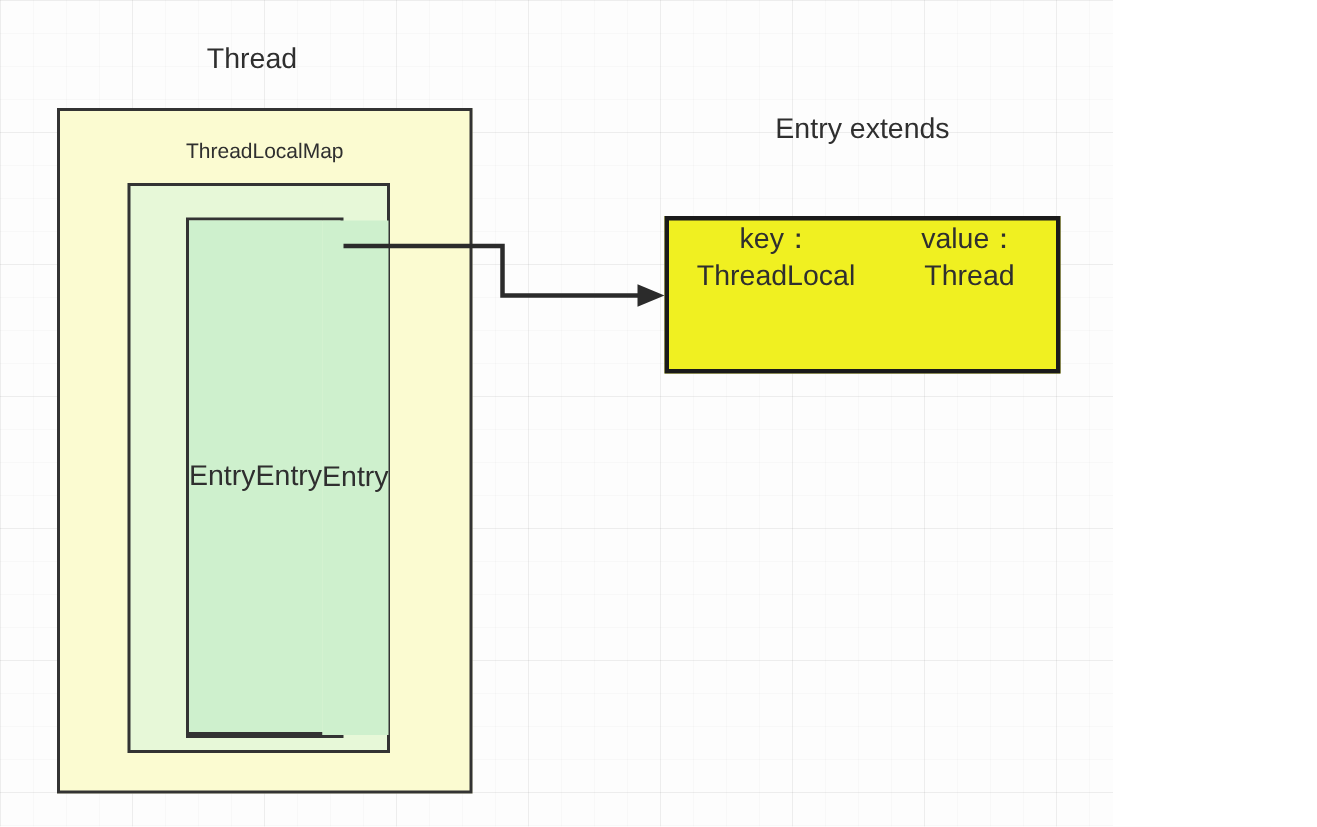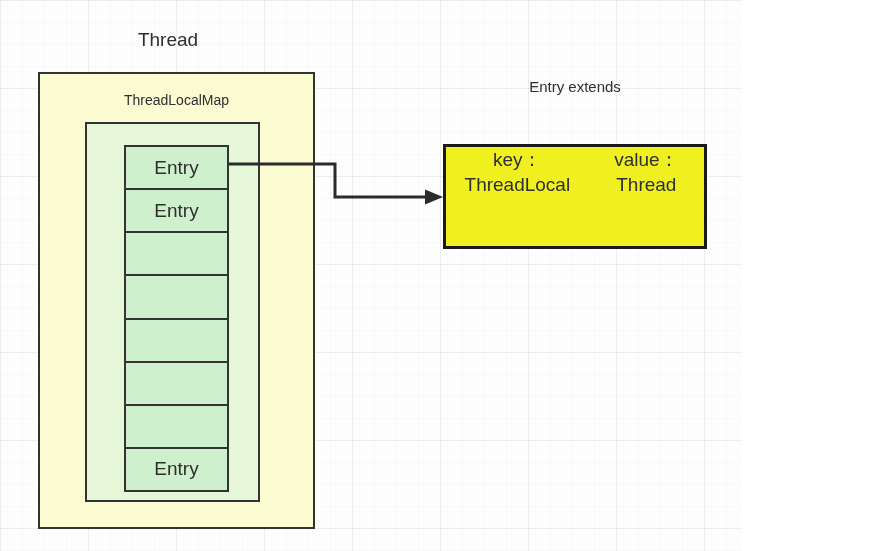--- a/index.html
+++ b/index.html
@@ -42,33 +42,33 @@
   .inner-box{
     position:absolute;left:85px;top:122px;width:175px;height:380px;
     box-sizing:border-box;
     background:var(--inner-box-fill);
     border:2.5px solid var(--border);
   }
   .entry-stack{
     position:absolute;left:124px;top:145px;width:105px;height:347px;
     box-sizing:border-box;
     border:2.5px solid var(--border);
-    display:flex;flex-direction:column;
+    display:flex;flex-direction:row;
   }
   .cell{
     flex:1;
     background:var(--cell-fill);
     border-bottom:2.5px solid var(--border);
     display:flex;align-items:center;justify-content:center;
     font-size:19px;
   }
   .cell:last-child{border-bottom:none;}
   .entry-note{
     position:absolute;left:400px;top:75px;width:350px;
-    text-align:center;font-size:15px;line-height:24px;
+    text-align:center;font-size:19px;line-height:24px;
   }
   .detail-box{
     position:absolute;left:443px;top:144px;width:264px;height:105px;
     box-sizing:border-box;
     background:var(--detail-box-fill);
     border:3px solid #1a1a1a;
     display:flex;flex-direction:row;align-items:flex-start;justify-content:center;
     text-align:center;font-size:19px;line-height:25px;
   }
   .arrow-layer{

